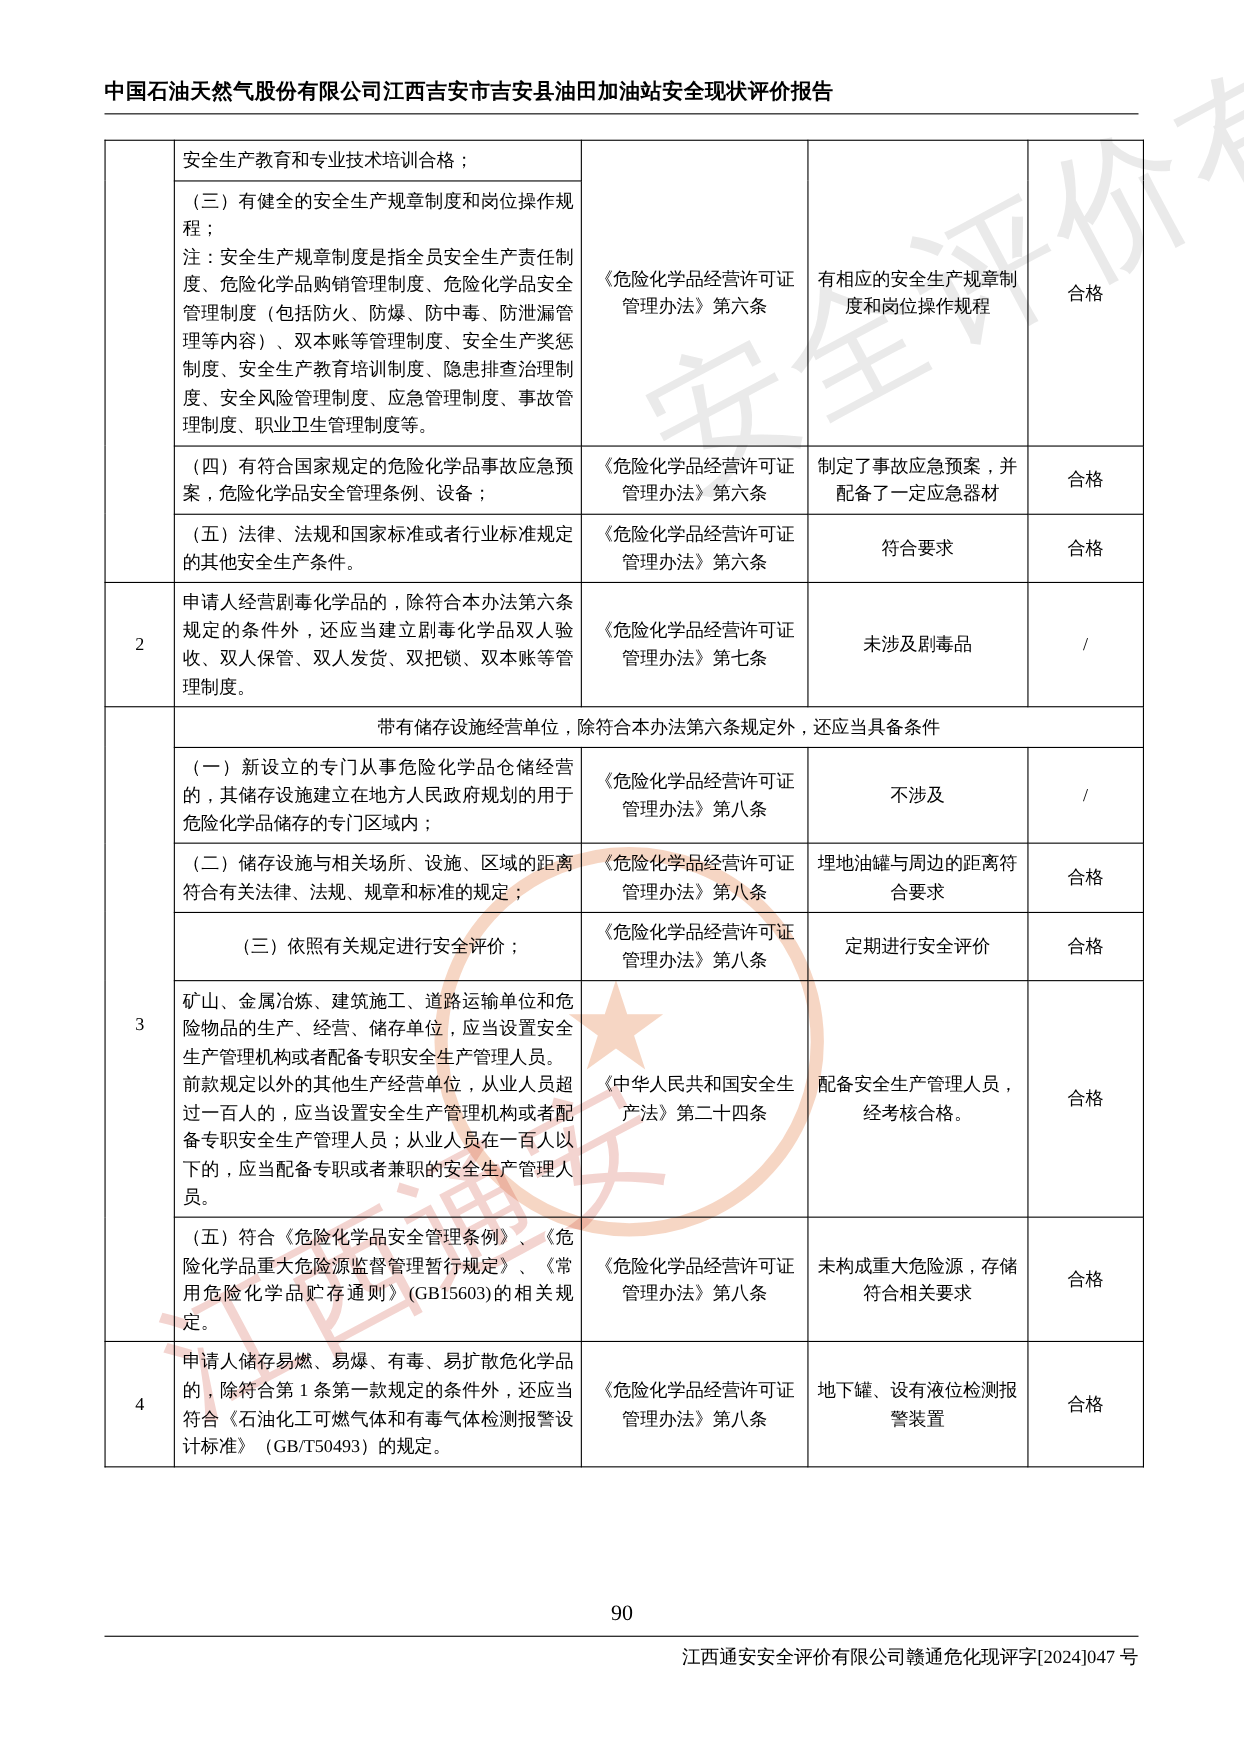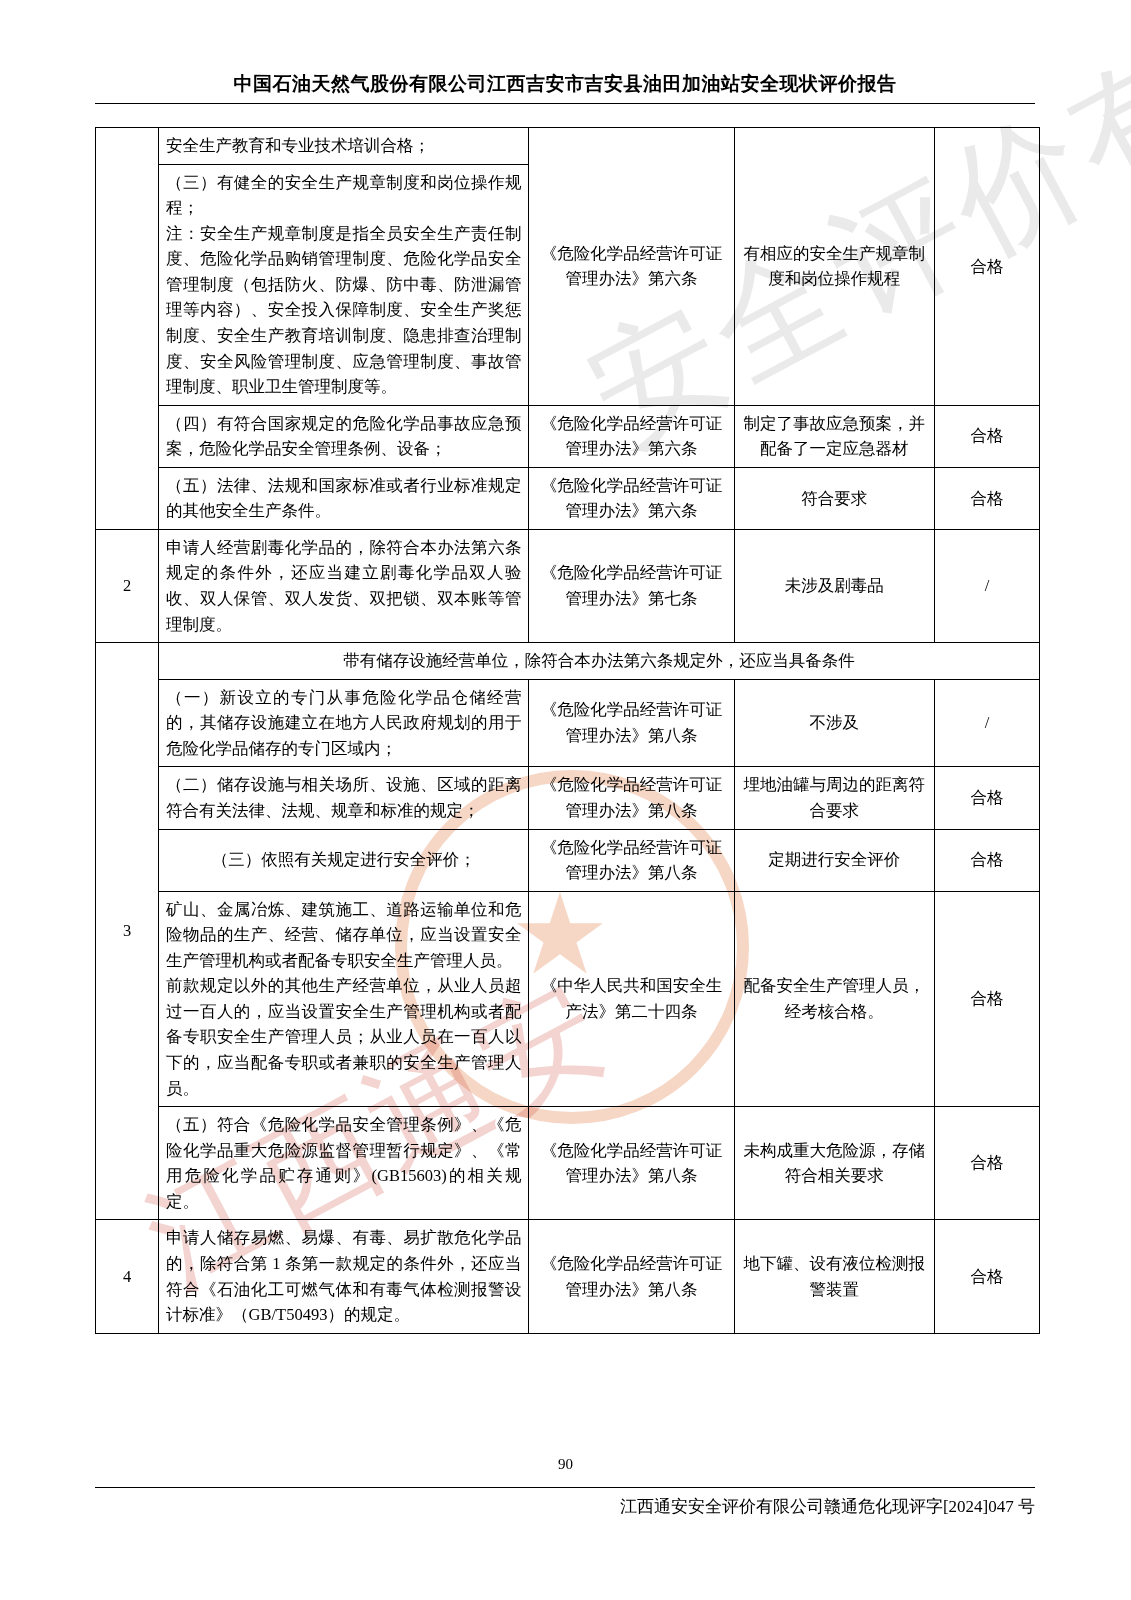--- a/index.html
+++ b/index.html
@@ -66,21 +66,21 @@
     white-space: nowrap;
     letter-spacing: 4px;
   }
 
   
   .doc-header {
     position: absolute;
     left: 95px;
     top: 72px;
     width: 940px;
-    text-align: center;
+    text-align: left;
     z-index: 2;
   }
   .doc-header .title {
     font-size: 19px;
     font-weight: bold;
     letter-spacing: 0.5px;
     line-height: 1.3;
   }
   .doc-header .rule {
     margin-top: 6px;
@@ -115,21 +115,21 @@
   .c-conc  { width: 90px;  text-align: center; }
   .ctr { text-align: center; }
   .just { text-align: justify; text-justify: inter-ideograph; }
 
   
   .page-number {
     position: absolute;
     left: 0; top: 1456px;
     width: 1131px;
     text-align: center;
-    font-size: 15px;
+    font-size: 20px;
     z-index: 2;
   }
   .footer {
     position: absolute;
     left: 95px;
     top: 1487px;
     width: 940px;
     z-index: 2;
   }
   .footer .rule {
@@ -167,21 +167,21 @@
         <tr>
           <td class="c-num" rowspan="4"></td>
           <td class="c-item">安全生产教育和专业技术培训合格；</td>
           <td class="c-basis" rowspan="2">《危险化学品经营许可证管理办法》第六条</td>
           <td class="c-res" rowspan="2">有相应的安全生产规章制度和岗位操作规程</td>
           <td class="c-conc" rowspan="2">合格</td>
         </tr>
 
         <tr>
           <td class="c-item just" style="white-space: pre-line;">（三）有健全的安全生产规章制度和岗位操作规程；
-注：安全生产规章制度是指全员安全生产责任制度、危险化学品购销管理制度、危险化学品安全管理制度（包括防火、防爆、防中毒、防泄漏管理等内容）、安全投入保障制度、安全生产奖惩制度、安全生产教育培训制度、隐患排查治理制度、安全风险管理制度、应急管理制度、事故管理制度、职业卫生管理制度等。</td>
+注：安全生产规章制度是指全员安全生产责任制度、危险化学品购销管理制度、危险化学品安全管理制度（包括防火、防爆、防中毒、防泄漏管理等内容）、双本账等管理制度、安全生产奖惩制度、安全生产教育培训制度、隐患排查治理制度、安全风险管理制度、应急管理制度、事故管理制度、职业卫生管理制度等。</td>
         </tr>
 
         <tr>
           <td class="c-item just">（四）有符合国家规定的危险化学品事故应急预案，危险化学品安全管理条例、设备；</td>
           <td class="c-basis">《危险化学品经营许可证管理办法》第六条</td>
           <td class="c-res">制定了事故应急预案，并配备了一定应急器材</td>
           <td class="c-conc">合格</td>
         </tr>
 
         <tr>

